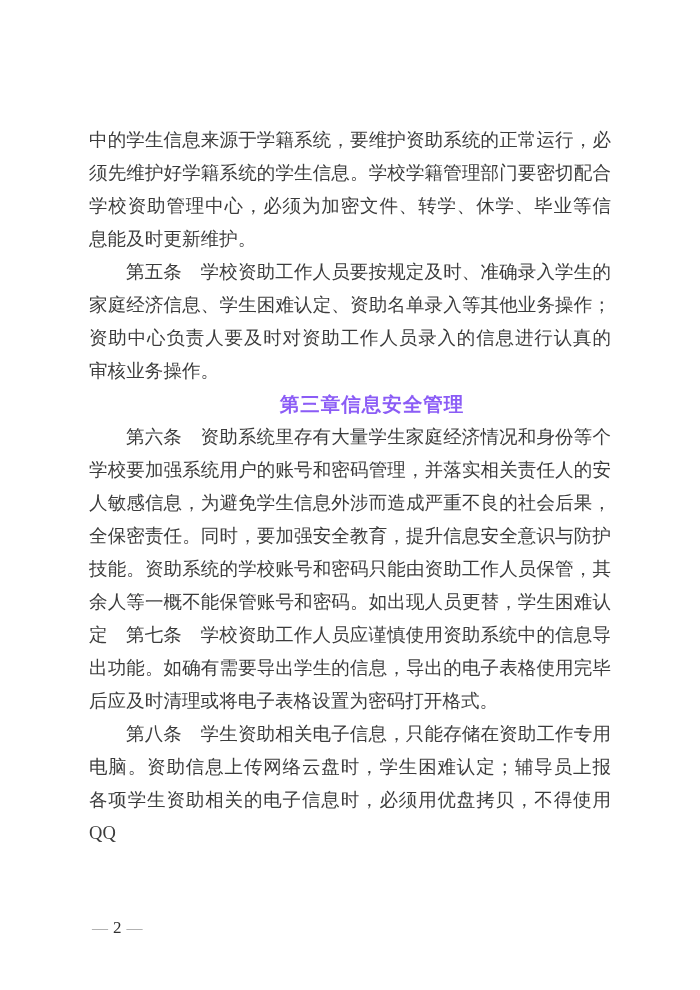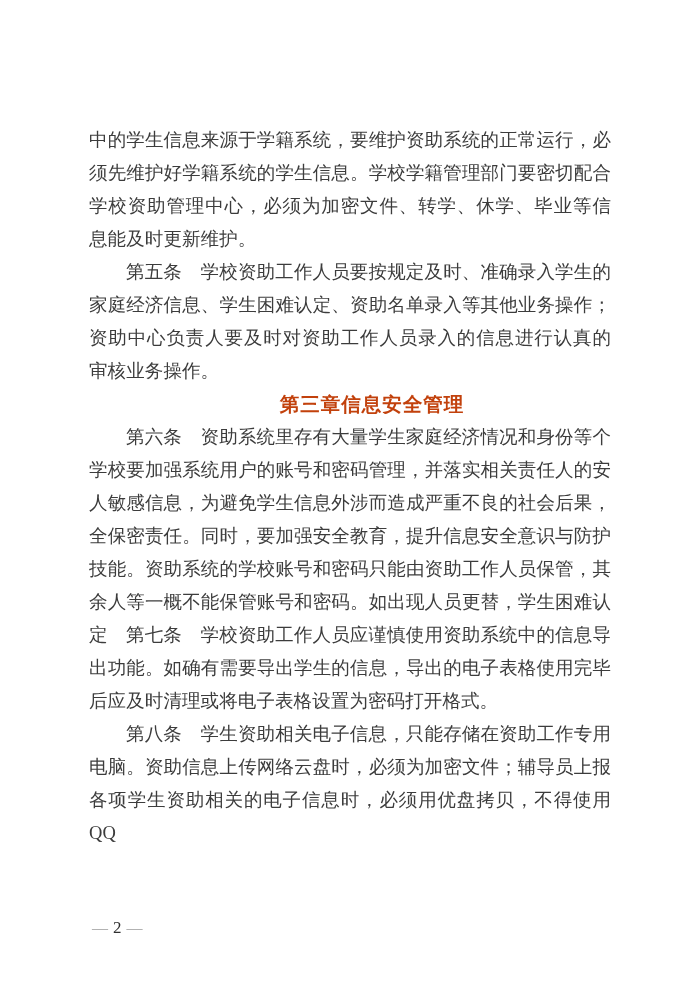--- a/index.html
+++ b/index.html
@@ -42,21 +42,21 @@
     text-align-last: left;
     font-family: Liberation Serif, serif;
   }
   .line.indent {
     text-indent: 37px;
   }
   .line.heading {
     font-family: "Liberation Sans", sans-serif;
     font-weight: 700;
     font-size: 19.5px;
-    color: #c2410c;
+    color: #8b5cf6;
     text-align: center;
     text-align-last: center;
     letter-spacing: 1px;
     position: relative;
     left: 22px;
   }
   .footer {
     position: absolute;
     left: 92px;
     top: 917px;
@@ -95,21 +95,21 @@
       <div class="line fill indent">第六条　资助系统里存有大量学生家庭经济情况和身份等个</div>
       <div class="line fill">学校要加强系统用户的账号和密码管理，并落实相关责任人的安</div>
       <div class="line fill">人敏感信息，为避免学生信息外涉而造成严重不良的社会后果，</div>
       <div class="line fill">全保密责任。同时，要加强安全教育，提升信息安全意识与防护</div>
       <div class="line fill">技能。资助系统的学校账号和密码只能由资助工作人员保管，其</div>
       <div class="line fill">余人等一概不能保管账号和密码。如出现人员更替，学生困难认定</div>
       <div class="line fill indent">第七条　学校资助工作人员应谨慎使用资助系统中的信息导</div>
       <div class="line fill">出功能。如确有需要导出学生的信息，导出的电子表格使用完毕</div>
       <div class="line end">后应及时清理或将电子表格设置为密码打开格式。</div>
       <div class="line fill indent">第八条　学生资助相关电子信息，只能存储在资助工作专用</div>
-      <div class="line fill">电脑。资助信息上传网络云盘时，必须为加密文件；辅导员上报</div>
+      <div class="line fill">电脑。资助信息上传网络云盘时，学生困难认定；辅导员上报</div>
       <div class="line fill">各项学生资助相关的电子信息时，必须用优盘拷贝，不得使用QQ</div>
     </div>
 
   <div class="footer">
     <span class="dash">—</span>
     <span class="num">2</span>
     <span class="dash">—</span>
   </div>
 
 </div>

